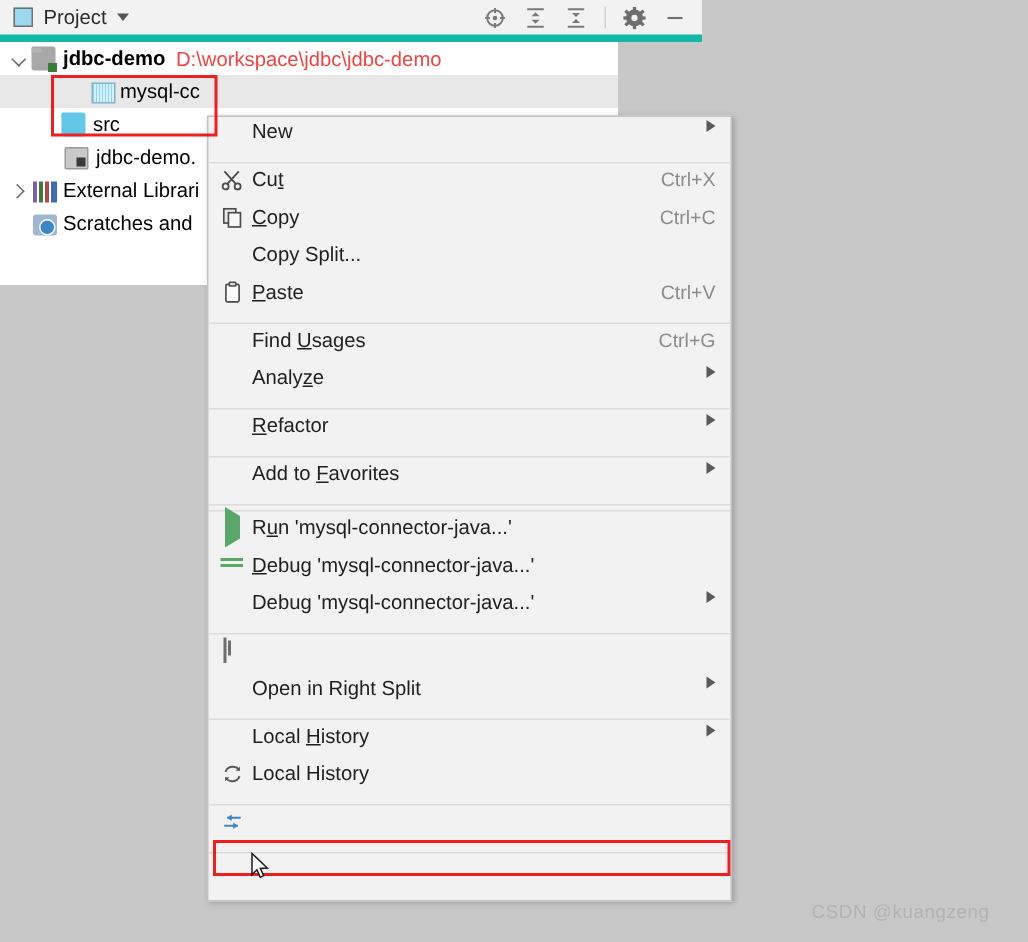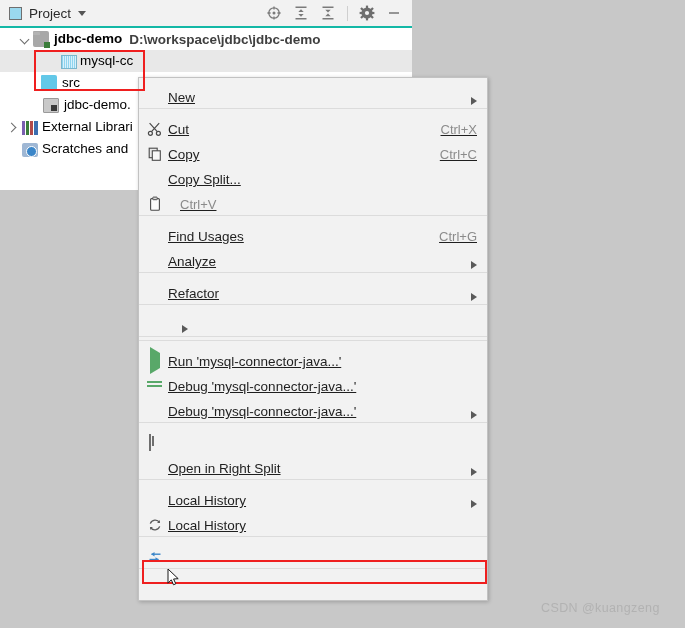--- a/index.html
+++ b/index.html
@@ -12,23 +12,23 @@
   #root { position: relative; width: 685px; height: 628px; }
 
   
   #project-panel {
     position: absolute; left: 0; top: 0;
     width: 412px; height: 190px;
     background: #ffffff;
   }
   #project-header {
     position: absolute; left: 0; top: 0;
-    width: 412px; height: 28px;
+    width: 468px; height: 28px;
     background: #f2f2f2;
-    border-bottom: 2px solid #14b8a6;
+    border-bottom: 5px solid #14b8a6;
     display: flex; align-items: center;
   }
   .hdr-left { display: flex; align-items: center; padding-left: 9px; gap: 7px; }
   .proj-ic {
     width: 13px; height: 13px;
     background: #9ad9ef; border: 1px solid #6f6f6f;
   }
   .hdr-title { font-size: 13.5px; color: #2b2b2b; }
   .caret-dn {
     width: 0; height: 0;
@@ -58,21 +58,21 @@
     content: ""; position: absolute; left: 3px; top: 3px;
     width: 6px; height: 6px;
     border-right: 1.6px solid #6a6a6a;
     border-bottom: 1.6px solid #6a6a6a;
   }
   .arrow.down::after { transform: rotate(45deg); }
   .arrow.right::after { transform: rotate(-45deg); left: 2px; top: 3px; }
   .nic { width: 16px; height: 16px; flex: 0 0 16px; margin-right: 5px; position: relative; }
   .lbl { line-height: 16px; }
   .lbl.bold { font-weight: bold; }
-  .path { color: #404040; margin-left: 7px; font-weight: bold; }
+  .path { color: #ef4444; margin-left: 7px; font-weight: normal; }
 
   .ic-folder { background: #b3b3b3; border-radius: 1px 2px 2px 2px; }
   .ic-folder::before {
     content:""; position:absolute; left:0; top:1px;
     width:7px; height:3px; background:#b3b3b3; border-radius:1px 1px 0 0;
   }
   .ic-folder.mod { background:#a8a8a8; }
   .ic-folder.mod::after {
     content:""; position:absolute; right:-1px; bottom:-1px;
     width:6px; height:6px; background:#3a7d3a;
@@ -117,33 +117,32 @@
   #ctx-menu {
     position: absolute; left: 138px; top: 77px;
     width: 350px;
     background: #f2f2f2;
     border: 1px solid #c2c2c2;
     box-shadow: 1px 1px 4px rgba(0,0,0,0.22);
     padding: 2px 0 3px 0;
   }
   .mi {
     position: relative; height: 25px;
-    display: flex; align-items: flex-end;
+    display: flex; align-items: flex-start;
     font-size: 13.5px; color: #1f1f1f;
     padding: 0 10px 0 0;
-    text-decoration: underline;
   }
   .mi.dis { color: #a6a6a6; }
   .mi-ic {
     width: 17px; height: 16px; flex: 0 0 17px;
     margin-left: 8px; margin-right: 4px; position: relative;
   }
   .mi-label { flex: 1 1 auto; white-space: nowrap; }
   .mi-label u { text-decoration: underline; }
-  .mi-key { color: #8b8b8b; font-size: 13px; margin-left: 12px; white-space: nowrap; }
+  .mi-key { color: #8b8b8b; font-size: 13px; margin-left: 22px; white-space: nowrap; }
   .sub-arrow {
     width: 0; height: 0; margin-left: 14px;
     border-top: 4.5px solid transparent;
     border-bottom: 4.5px solid transparent;
     border-left: 6px solid #5a5a5a;
   }
   .msep { height: 1px; background: #dcdcdc; margin: 3px 0; }
 
   
   .g-run {
@@ -245,21 +244,21 @@
         <span class="tb-ic">
           <svg viewBox="0 0 16 16" width="16" height="16">
             <path d="M3 8h10" stroke="#6e6e6e" stroke-width="1.4"></path>
           </svg>
         </span>
       </div>
     </div>
 
     <div id="tree">
 
-      <div class="row" style="padding-left:18px">
+      <div class="row" style="padding-left:6px">
         <span class="arrow down"></span>
         <span class="nic ic-folder mod"></span>
         <span class="lbl bold">jdbc-demo</span>
         <span class="path">D:\workspace\jdbc\jdbc-demo</span>
       </div>
 
 
       <div class="row sel" style="padding-left:57px">
         <span class="nic ic-jar"></span>
         <span class="lbl">mysql-cc</span>
@@ -326,20 +325,21 @@
       <span class="mi-label">Copy Split...</span>
     </div>
 
     <div class="mi">
       <span class="mi-ic">
         <svg viewBox="0 0 16 16" width="16" height="16">
           <rect x="3.6" y="2.6" width="8.8" height="11.6" rx="1" fill="#fbfbfb" stroke="#4a4a4a" stroke-width="1.1"></rect>
           <rect x="5.8" y="1.1" width="4.4" height="2.6" rx="0.6" fill="#d9d9d9" stroke="#4a4a4a" stroke-width="1"></rect>
         </svg>
       </span>
+      <span class="mi-label"><u>P</u>aste</span>
       <span class="mi-key">Ctrl+V</span>
     </div>
 
     <div class="msep"></div>
 
     <div class="mi">
       <span class="mi-ic"></span>
       <span class="mi-label">Find <u>U</u>sages</span>
       <span class="mi-key">Ctrl+G</span>
     </div>
@@ -355,20 +355,21 @@
     <div class="mi">
       <span class="mi-ic"></span>
       <span class="mi-label"><u>R</u>efactor</span>
       <span class="sub-arrow"></span>
     </div>
 
     <div class="msep"></div>
 
     <div class="mi">
       <span class="mi-ic"></span>
+      <span class="mi-label">Add to <u>F</u>avorites</span>
       <span class="sub-arrow"></span>
     </div>
 
     <div class="msep"></div>
 
 
     <div class="msep"></div>
 
 
     <div class="mi">

